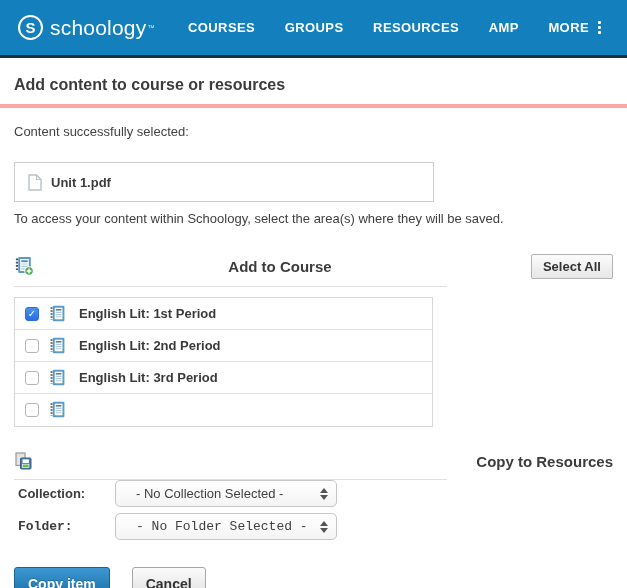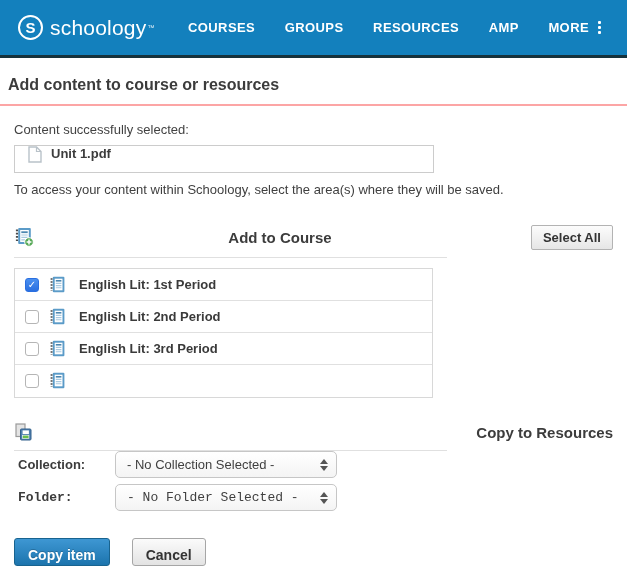--- a/index.html
+++ b/index.html
@@ -16,29 +16,29 @@
   .brand-text { font-size:21px; font-weight:500; margin-left:7px; letter-spacing:.2px; }
   .brand-tm { font-size:7px; vertical-align:top; margin-left:1px; opacity:.85; }
   .nav-items { flex:1; display:flex; justify-content:space-between; align-items:center;
     margin-left:20px; margin-right:8px; list-style:none; }
   .nav-item { color:#fff; font-size:13px; font-weight:700; letter-spacing:.4px; cursor:pointer; }
   .more-group { display:flex; align-items:center; }
   .dots-icon { display:flex; flex-direction:column; gap:2px; margin-left:9px; cursor:pointer; }
   .dots-icon i { width:3px; height:3px; background:#fff; border-radius:1px; display:block; }
 
   
-  .page-header { padding:18px 14px 10px 8px; border-bottom:2px solid #fca5a5; }
+  .page-header { padding:18px 14px 10px 14px; border-bottom:4px solid #fca5a5; }
   .page-title { font-size:16px; font-weight:700; color:#3c3c3c; }
 
   .main { padding:0 14px; }
 
   .status-text { margin-top:16px; font-size:13px; color:#424242; }
 
-  .file-box { margin-top:8px; width:420px; height:28px; border:1px solid #ccc;
-    display:flex; align-items:flex-start; padding-left:13px; background:#fff; }
+  .file-box { margin-top:23px; width:420px; height:40px; border:1px solid #ccc;
+    display:flex; align-items:center; padding-left:13px; background:#fff; }
   .file-name { font-size:13px; font-weight:700; color:#3c3c3c; margin-left:9px; }
 
   .instructions { margin-top:9px; font-size:13px; color:#3f3f3f; }
 
   
   .section-header { margin-top:26px; display:flex; align-items:center; height:28px;justify-content:space-between; }
   .section-header.resources { margin-top:22px; height:24px; }
   .section-title { font-size:15px; font-weight:700; color:#3c3c3c; margin-left:9px; }
   .section-divider { border:none; border-top:1px solid #e0e0e0; width:433px; margin:6px 0 0 0; }
 
@@ -60,21 +60,21 @@
   .cb.checked .tick { display:block; }
   .course-icon { margin-left:10px; flex:0 0 auto; display:flex; }
   .course-label { margin-left:12px; font-size:13px; font-weight:600; color:#3a3a3a; }
 
   
   .form-row { display:flex; align-items:center; }
   .form-row + .form-row { margin-top:6px;font-family:Liberation Mono, monospace; }
   .form-label { width:101px; font-size:13px; font-weight:700; color:#3c3c3c; padding-left:4px; }
   .select-box { width:222px; height:27px; border:1px solid #c6c6c6; border-radius:5px;
     background:linear-gradient(#fff,#f4f4f4); display:flex; align-items:center;
-    padding:0 8px 0 11px; cursor:pointer; }
+    padding:0 8px 0 20px; cursor:pointer; }
   .select-value { flex:1; font-size:13px; color:#3f3f3f; }
   .spin-arrows { display:flex; flex-direction:column; gap:2px; align-items:center; }
   .spin-arrows .up { width:0; height:0; border-left:4px solid transparent;
     border-right:4px solid transparent; border-bottom:5px solid #555; }
   .spin-arrows .down { width:0; height:0; border-left:4px solid transparent;
     border-right:4px solid transparent; border-top:5px solid #555; }
 
   
   .actions { margin-top:27px; display:flex; align-items:center; }
   .btn { font-family:"Liberation Sans","DejaVu Sans",sans-serif; font-size:14px;

